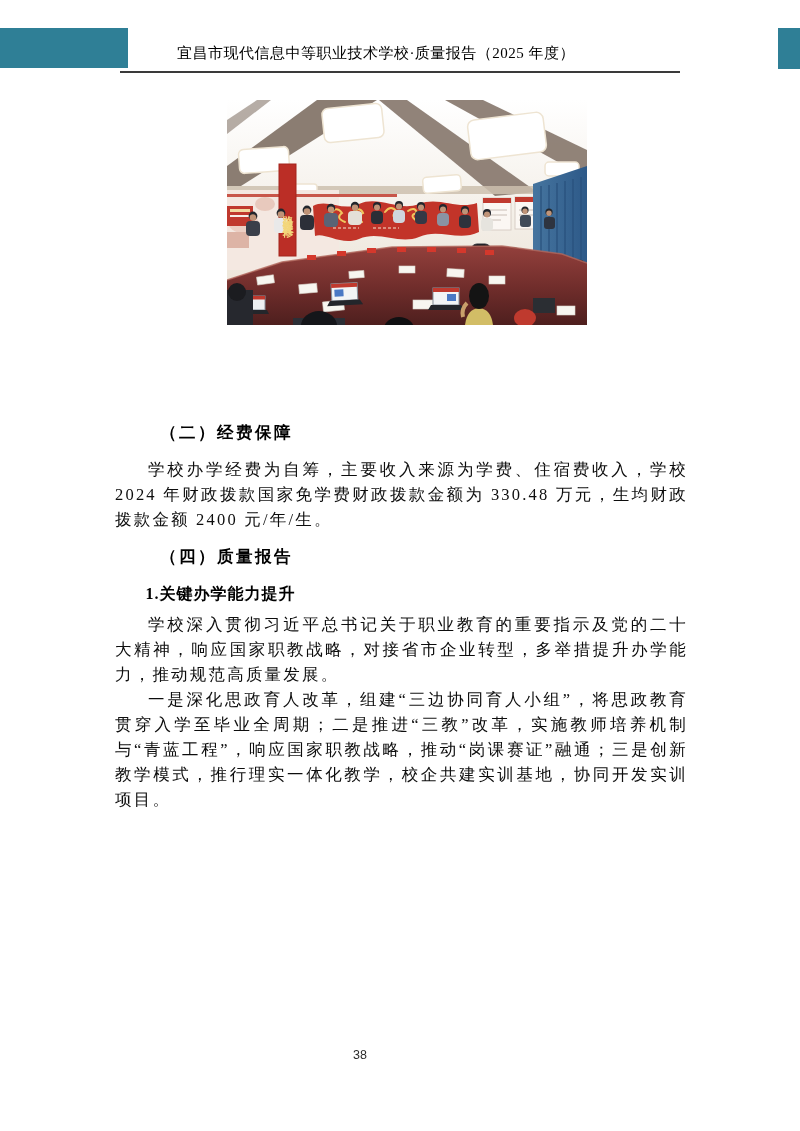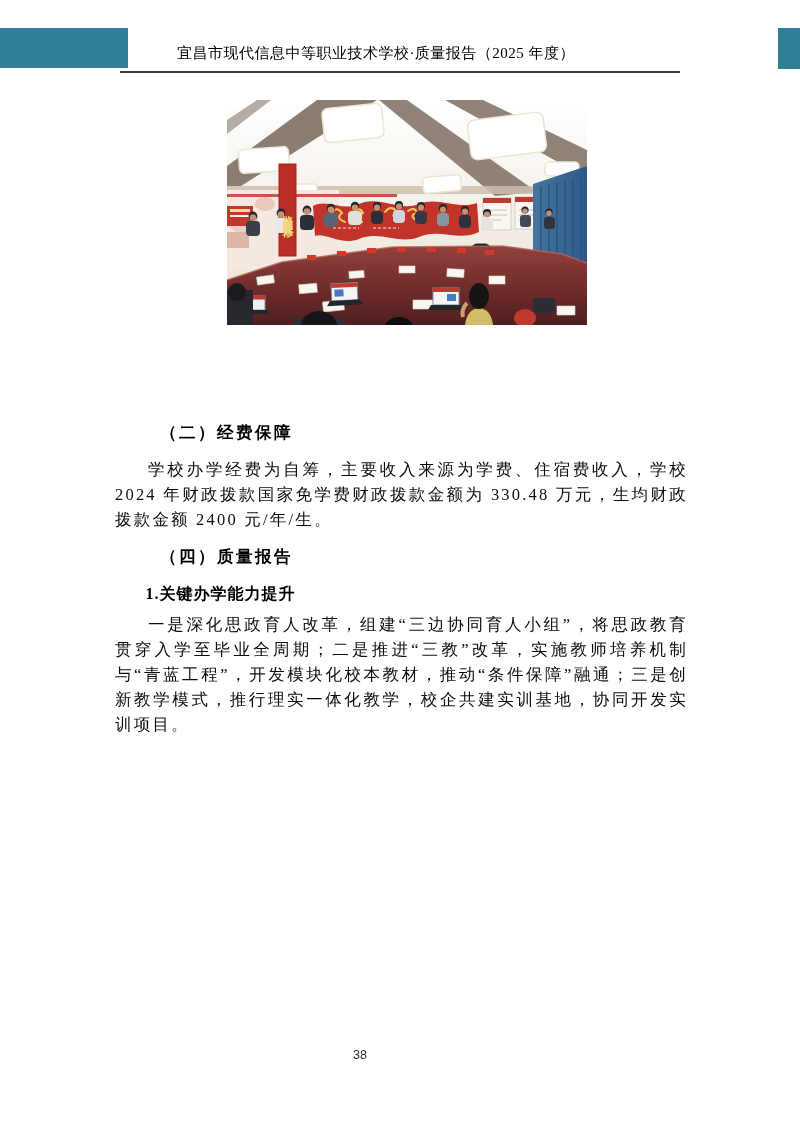--- a/index.html
+++ b/index.html
@@ -264,17 +264,18 @@
     </svg>
     <div class="banner-v">路漫漫其修</div>
   </figure>
 
 
   <div class="bodytext">
     <h3 class="h-sec">（二）经费保障</h3>
     <p>学校办学经费为自筹，主要收入来源为学费、住宿费收入，学校 2024 年财政拨款国家免学费财政拨款金额为 330.48 万元，生均财政拨款金额 2400 元/年/生。</p>
     <h3 class="h-sec">（四）质量报告</h3>
     <h4 class="h-sub">1.关键办学能力提升</h4>
-    <p>一是深化思政育人改革，组建“三边协同育人小组”，将思政教育贯穿入学至毕业全周期；二是推进“三教”改革，实施教师培养机制与“青蓝工程”，开发模块化校本教材，推动“条件保障”融通；三是创新教学模式，推行理实一体化教学，校企共建实训基地，协同开发实训项目。</p>
+    <p>学校深入贯彻习近平总书记关于职业教育的重要指示及党的二十大精神，响应国家职教战略，对接省市企业转型，多举措提升办学能力，推动规范高质量发展。</p>
+    <p>一是深化思政育人改革，组建“三边协同育人小组”，将思政教育贯穿入学至毕业全周期；二是推进“三教”改革，实施教师培养机制与“青蓝工程”，响应国家职教战略，推动“岗课赛证”融通；三是创新教学模式，推行理实一体化教学，校企共建实训基地，协同开发实训项目。</p>
   </div>
 
   <div class="pageno">38</div>
 </div>
 
 </body></html>

